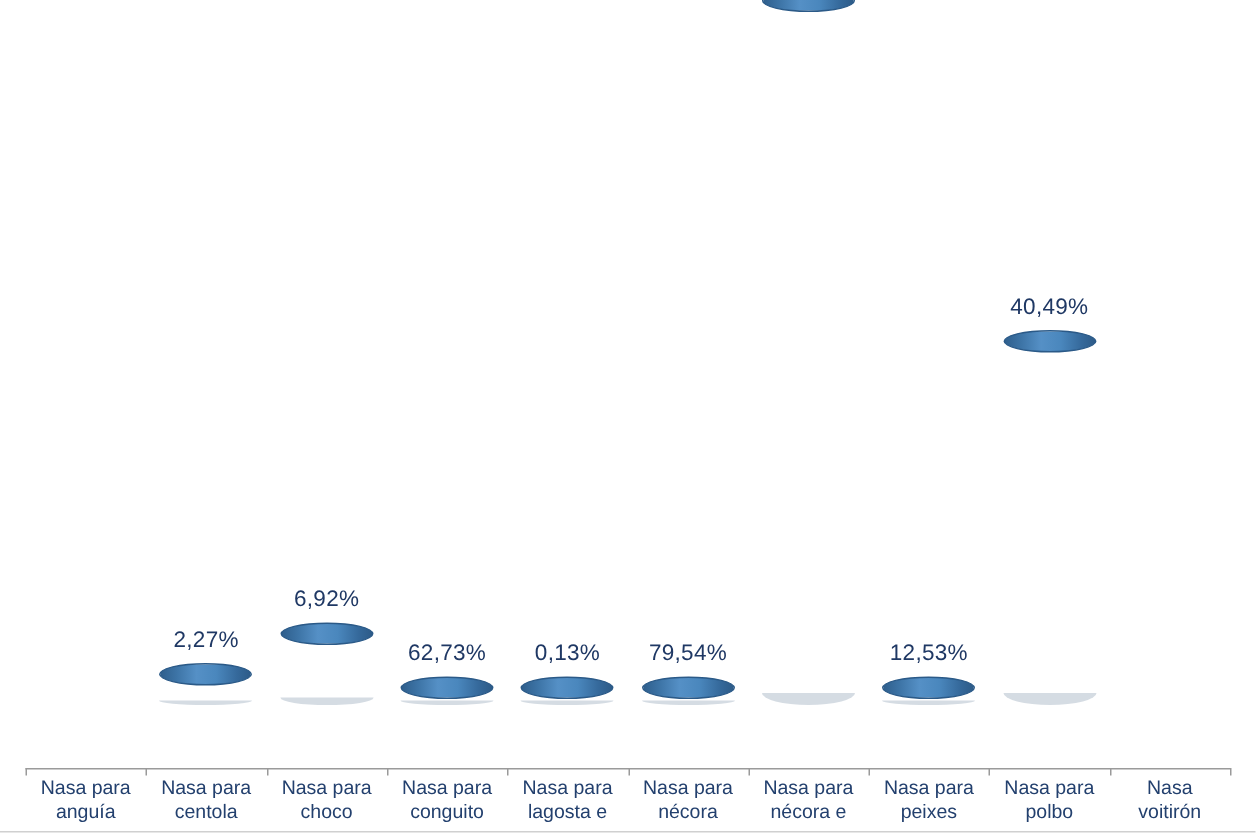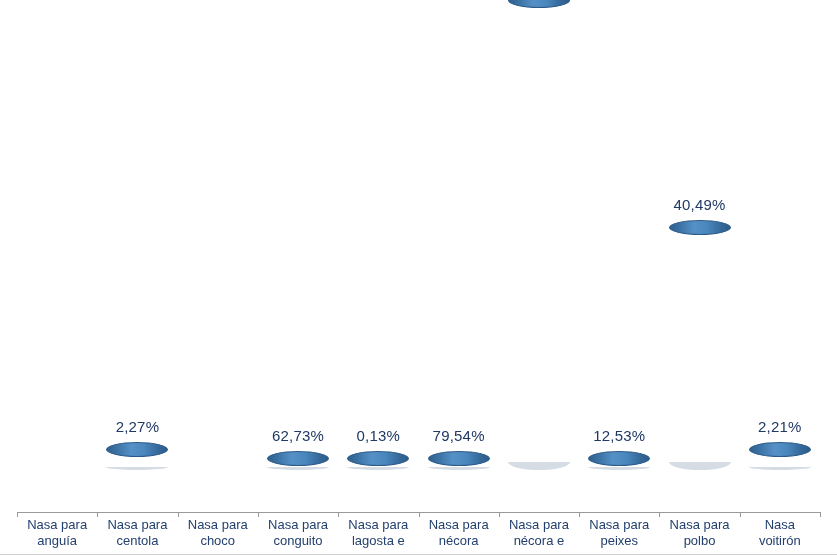--- a/index.html
+++ b/index.html
@@ -152,20 +152,29 @@
 
       <div class="bar-slot" style="left: 97.3px; width: 80.3px;">
         <div class="bar-value">2,27%</div>
         <div class="cylinder" style="width: 62px; height: 28.1884px;">
           <div class="cyl-body" style="height: 13.1884px;">
             <div class="cyl-bottom-shade" style="height: 3px;"></div>
           </div>
           <div class="cyl-top" style="height: 15px;"></div>
         </div>
       </div>
+      <div class="bar-slot" style="left: 177.6px; width: 80.3px;">
+        <div class="bar-value">6,92%</div>
+        <div class="cylinder" style="width: 62px; height: 55.2042px;">
+          <div class="cyl-body" style="height: 40.2042px;">
+            <div class="cyl-bottom-shade" style="height: 4.82451px;"></div>
+          </div>
+          <div class="cyl-top" style="height: 15px;"></div>
+        </div>
+      </div>
       <div class="bar-slot" style="left: 257.9px; width: 80.3px;">
         <div class="bar-value">62,73%</div>
         <div class="cylinder" style="width: 62px; height: 19px;">
           <div class="cyl-body" style="height: 4px;">
             <div class="cyl-bottom-shade" style="height: 3px;"></div>
           </div>
           <div class="cyl-top" style="height: 15px;"></div>
         </div>
       </div>
       <div class="bar-slot" style="left: 338.2px; width: 80.3px;">
@@ -201,29 +210,20 @@
             <div class="cyl-bottom-shade" style="height: 3px;"></div>
           </div>
           <div class="cyl-top" style="height: 15px;"></div>
         </div>
       </div>
       <div class="bar-slot" style="left: 659.4px; width: 80.3px;">
         <div class="bar-value">40,49%</div>
         <div class="cylinder" style="width: 62px; height: 250.241px;">
           <div class="cyl-body" style="height: 235.241px;">
             <div class="cyl-bottom-shade" style="height: 8px;"></div>
-          </div>
-          <div class="cyl-top" style="height: 15px;"></div>
-        </div>
-      </div>
-      <div class="bar-slot" style="left: 739.7px; width: 80.3px;">
-        <div class="bar-value">2,21%</div>
-        <div class="cylinder" style="width: 62px; height: 27.8398px;">
-          <div class="cyl-body" style="height: 12.8398px;">
-            <div class="cyl-bottom-shade" style="height: 3px;"></div>
           </div>
           <div class="cyl-top" style="height: 15px;"></div>
         </div>
       </div>
     </div>
 
   <div id="category-axis"></div>
 
   <div id="ticks-layer">
       <div class="axis-tick" style="left: 17px;"></div>

